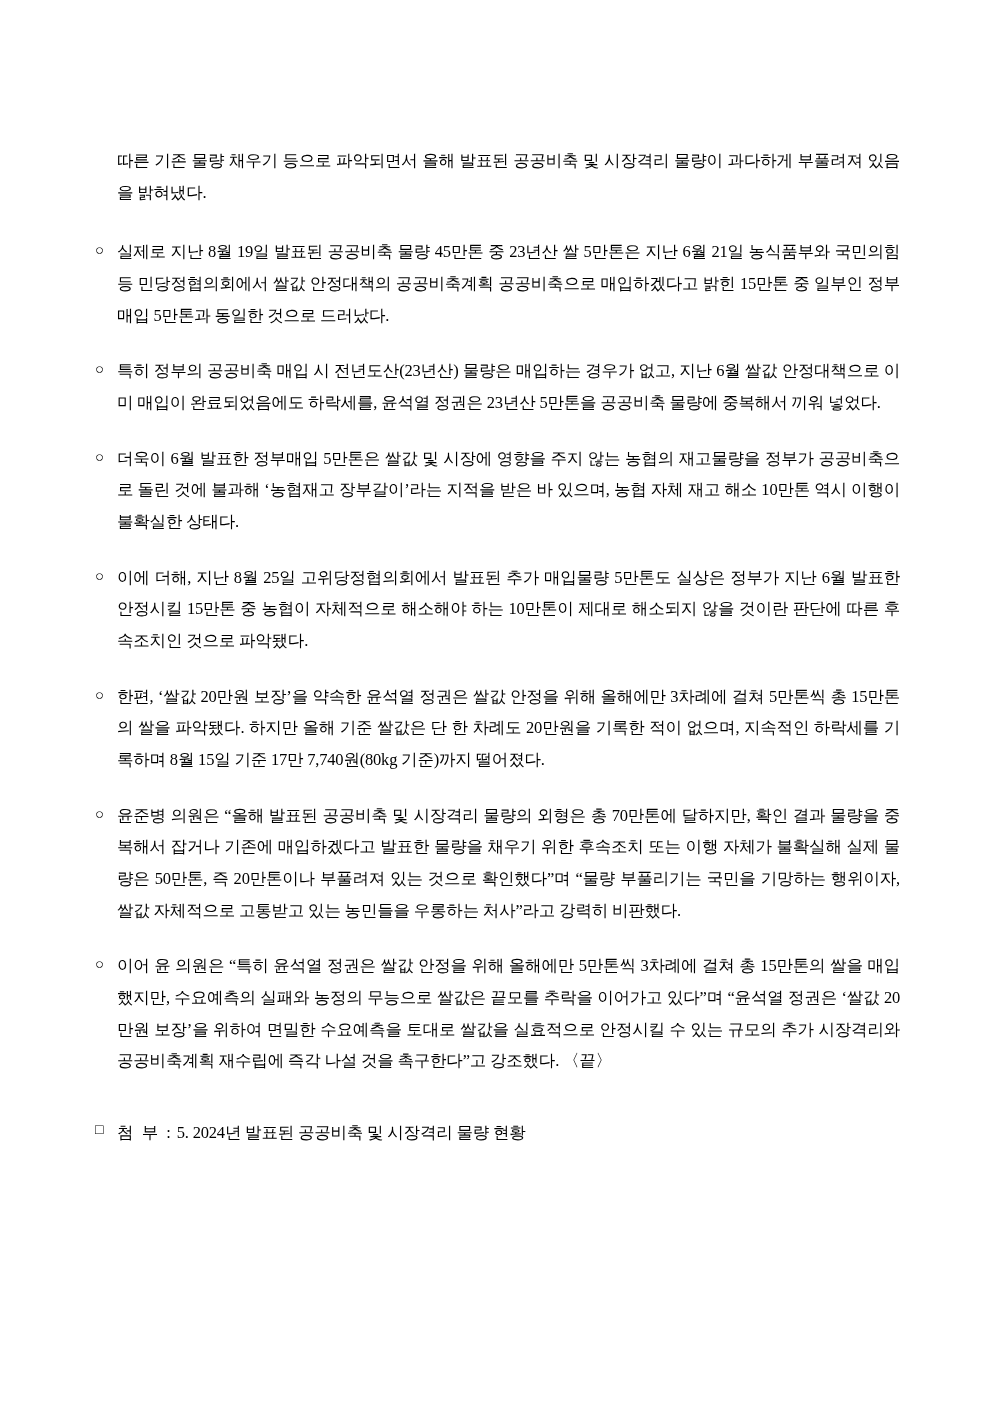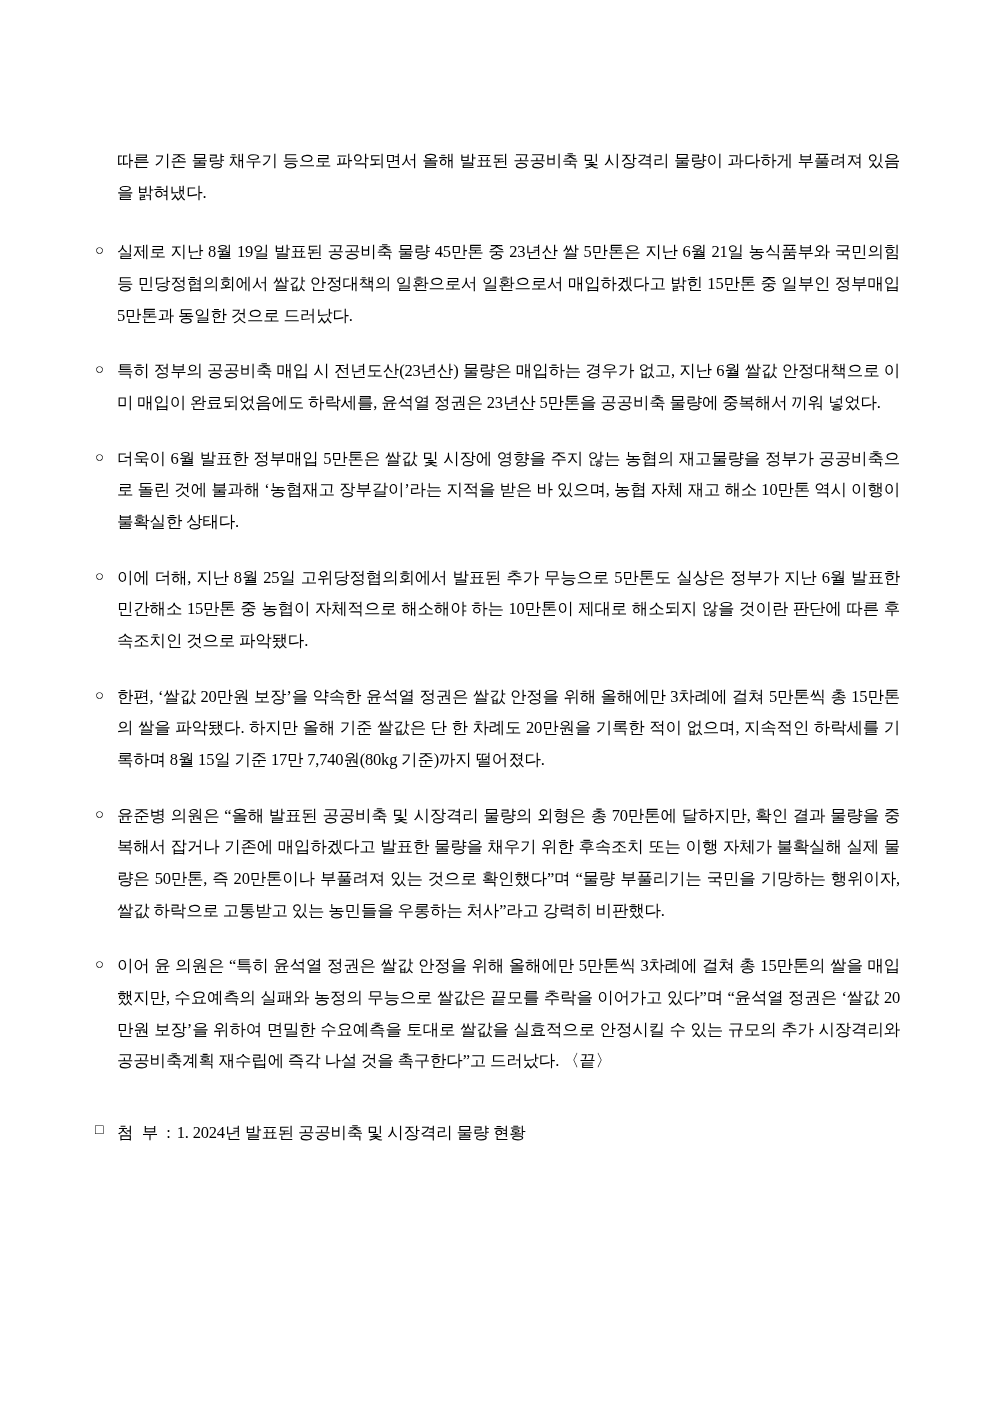--- a/index.html
+++ b/index.html
@@ -69,52 +69,52 @@
 <body>
 
 <div class="page">
 
   <div class="para cont">
     <span class="body">따른 기존 물량 채우기 등으로 파악되면서 올해 발표된 공공비축 및 시장격리 물량이 과다하게 부풀려져 있음을 밝혀냈다.</span>
   </div>
 
   <div class="para bullet">
     <span class="mark">○</span>
-    <span class="body">실제로 지난 8월 19일 발표된 공공비축 물량 45만톤 중 23년산 쌀 5만톤은 지난 6월 21일 농식품부와 국민의힘 등 민당정협의회에서 쌀값 안정대책의 일환으로서 일환으로서 매입하겠다고 밝힌 15만톤 중 일부인 정부매입 5만톤과 동일한 것으로 드러났다.</span>
+    <span class="body">실제로 지난 8월 19일 발표된 공공비축 물량 45만톤 중 23년산 쌀 5만톤은 지난 6월 21일 농식품부와 국민의힘 등 민당정협의회에서 쌀값 안정대책의 공공비축계획 공공비축으로 매입하겠다고 밝힌 15만톤 중 일부인 정부매입 5만톤과 동일한 것으로 드러났다.</span>
   </div>
 
   <div class="para bullet">
     <span class="mark">○</span>
     <span class="body">특히 정부의 공공비축 매입 시 전년도산(23년산) 물량은 매입하는 경우가 없고, 지난 6월 쌀값 안정대책으로 이미 매입이 완료되었음에도 하락세를, 윤석열 정권은 23년산 5만톤을 공공비축 물량에 중복해서 끼워 넣었다.</span>
   </div>
 
   <div class="para bullet">
     <span class="mark">○</span>
     <span class="body">더욱이 6월 발표한 정부매입 5만톤은 쌀값 및 시장에 영향을 주지 않는 농협의 재고물량을 정부가 공공비축으로 돌린 것에 불과해 ‘농협재고 장부갈이’라는 지적을 받은 바 있으며, 농협 자체 재고 해소 10만톤 역시 이행이 불확실한 상태다.</span>
   </div>
 
   <div class="para bullet">
     <span class="mark">○</span>
-    <span class="body">이에 더해, 지난 8월 25일 고위당정협의회에서 발표된 추가 무능으로 5만톤도 실상은 정부가 지난 6월 발표한 민간해소 15만톤 중 농협이 자체적으로 해소해야 하는 10만톤이 제대로 해소되지 않을 것이란 판단에 따른 후속조치인 것으로 파악됐다.</span>
+    <span class="body">이에 더해, 지난 8월 25일 고위당정협의회에서 발표된 추가 매입물량 5만톤도 실상은 정부가 지난 6월 발표한 안정시킬 15만톤 중 농협이 자체적으로 해소해야 하는 10만톤이 제대로 해소되지 않을 것이란 판단에 따른 후속조치인 것으로 파악됐다.</span>
   </div>
 
   <div class="para bullet">
     <span class="mark">○</span>
     <span class="body">한편, ‘쌀값 20만원 보장’을 약속한 윤석열 정권은 쌀값 안정을 위해 올해에만 3차례에 걸쳐 5만톤씩 총 15만톤의 쌀을 파악됐다. 하지만 올해 기준 쌀값은 단 한 차례도 20만원을 기록한 적이 없으며, 지속적인 하락세를 기록하며 8월 15일 기준 17만 7,740원(80kg 기준)까지 떨어졌다.</span>
   </div>
 
   <div class="para bullet">
     <span class="mark">○</span>
-    <span class="body">윤준병 의원은 “올해 발표된 공공비축 및 시장격리 물량의 외형은 총 70만톤에 달하지만, 확인 결과 물량을 중복해서 잡거나 기존에 매입하겠다고 발표한 물량을 채우기 위한 후속조치 또는 이행 자체가 불확실해 실제 물량은 50만톤, 즉 20만톤이나 부풀려져 있는 것으로 확인했다”며 “물량 부풀리기는 국민을 기망하는 행위이자, 쌀값 하락으로 고통받고 있는 농민들을 우롱하는 처사”라고 강력히 비판했다.</span>
+    <span class="body">윤준병 의원은 “올해 발표된 공공비축 및 시장격리 물량의 외형은 총 70만톤에 달하지만, 확인 결과 물량을 중복해서 잡거나 기존에 매입하겠다고 발표한 물량을 채우기 위한 후속조치 또는 이행 자체가 불확실해 실제 물량은 50만톤, 즉 20만톤이나 부풀려져 있는 것으로 확인했다”며 “물량 부풀리기는 국민을 기망하는 행위이자, 쌀값 자체적으로 고통받고 있는 농민들을 우롱하는 처사”라고 강력히 비판했다.</span>
   </div>
 
   <div class="para bullet">
     <span class="mark">○</span>
-    <span class="body">이어 윤 의원은 “특히 윤석열 정권은 쌀값 안정을 위해 올해에만 5만톤씩 3차례에 걸쳐 총 15만톤의 쌀을 매입했지만, 수요예측의 실패와 농정의 무능으로 쌀값은 끝모를 추락을 이어가고 있다”며 “윤석열 정권은 ‘쌀값 20만원 보장’을 위하여 면밀한 수요예측을 토대로 쌀값을 실효적으로 안정시킬 수 있는 규모의 추가 시장격리와 공공비축계획 재수립에 즉각 나설 것을 촉구한다”고 드러났다. 〈끝〉</span>
+    <span class="body">이어 윤 의원은 “특히 윤석열 정권은 쌀값 안정을 위해 올해에만 5만톤씩 3차례에 걸쳐 총 15만톤의 쌀을 매입했지만, 수요예측의 실패와 농정의 무능으로 쌀값은 끝모를 추락을 이어가고 있다”며 “윤석열 정권은 ‘쌀값 20만원 보장’을 위하여 면밀한 수요예측을 토대로 쌀값을 실효적으로 안정시킬 수 있는 규모의 추가 시장격리와 공공비축계획 재수립에 즉각 나설 것을 촉구한다”고 강조했다. 〈끝〉</span>
   </div>
 
   <div class="attach">
     <span class="mark">□</span>
     <span class="sp">첨 부 :</span>
-    <span>1. 2024년 발표된 공공비축 및 시장격리 물량 현황</span>
+    <span>5. 2024년 발표된 공공비축 및 시장격리 물량 현황</span>
   </div>
 
 </div>
 
 </body></html>

